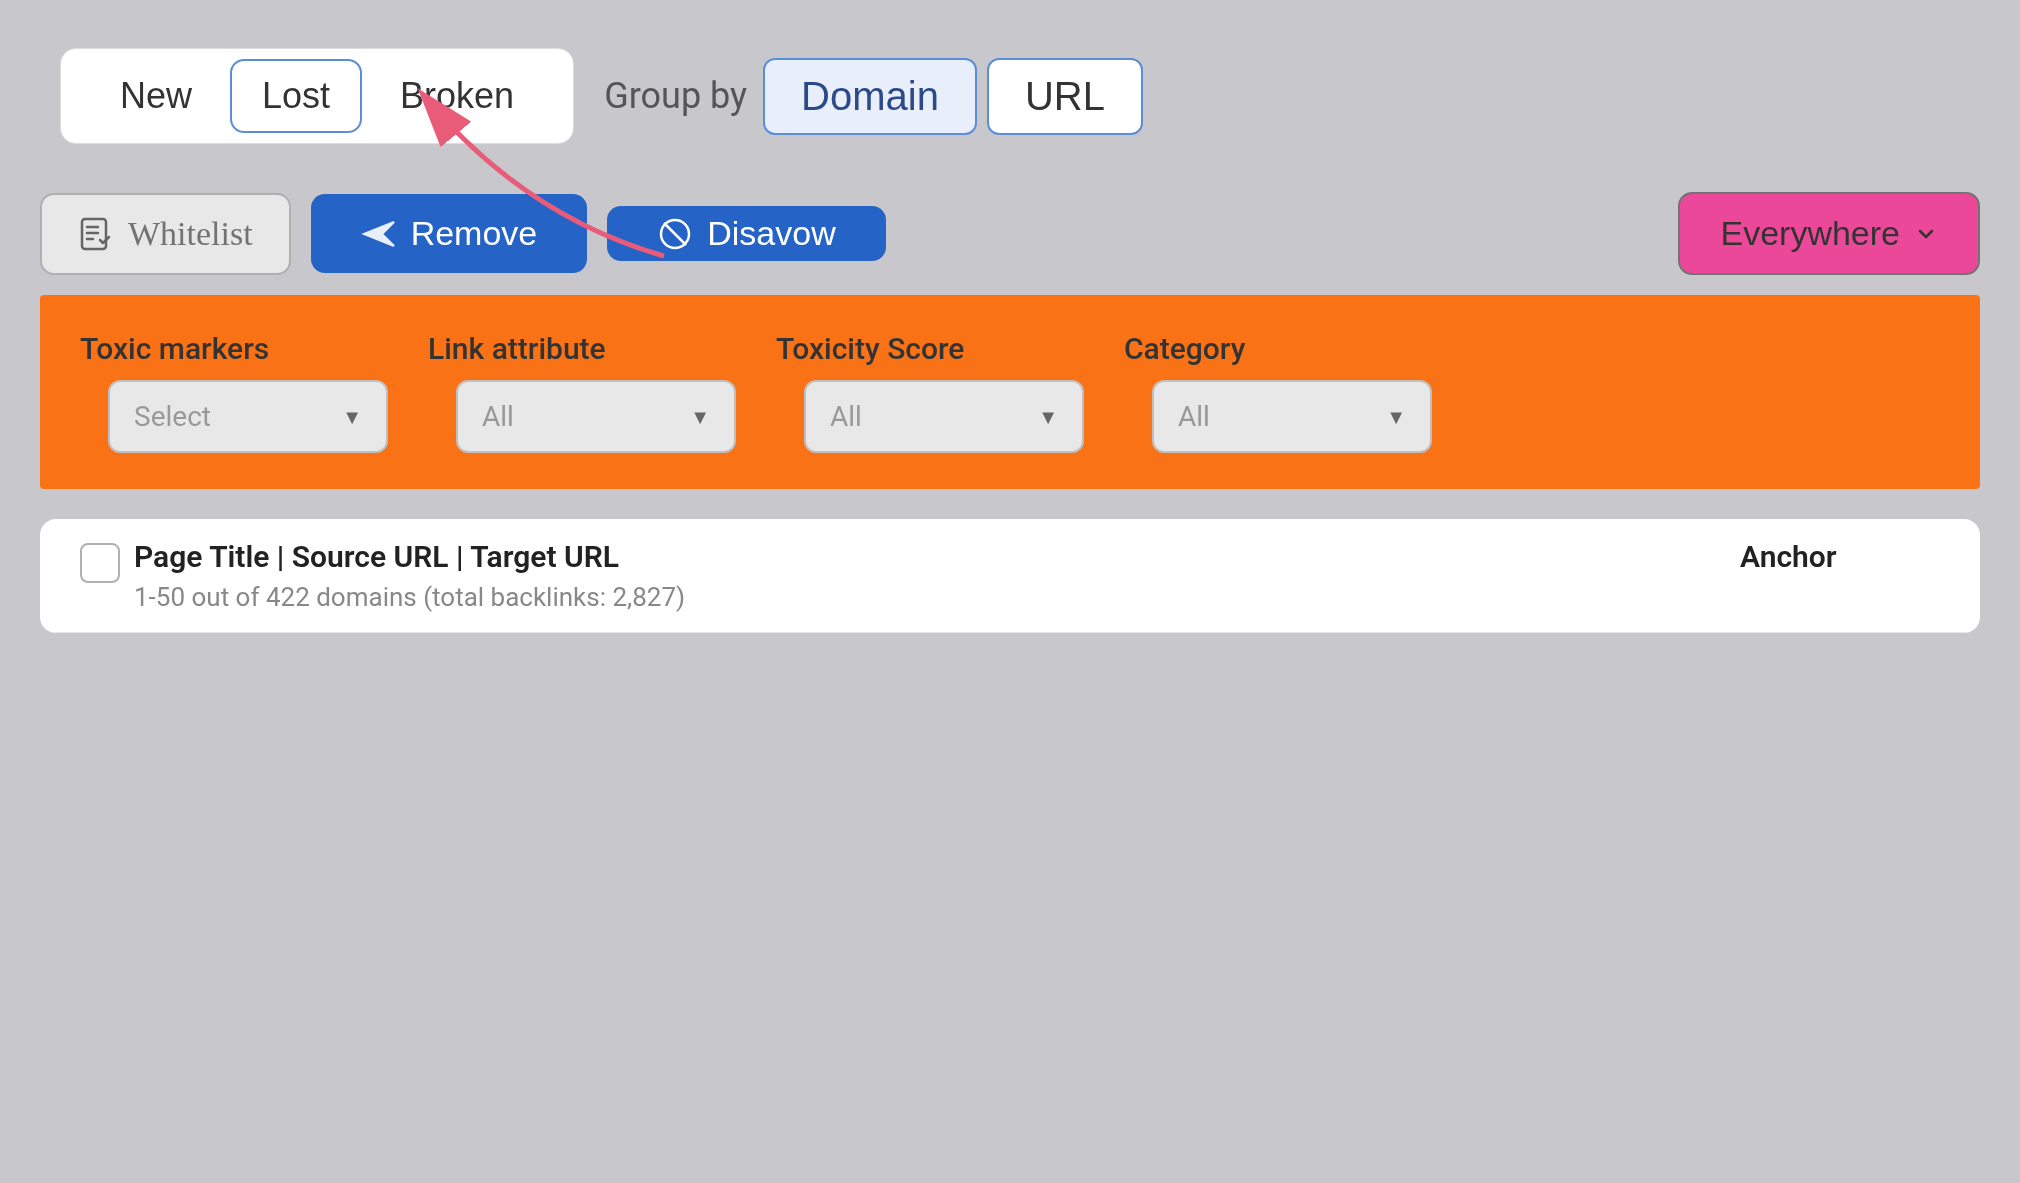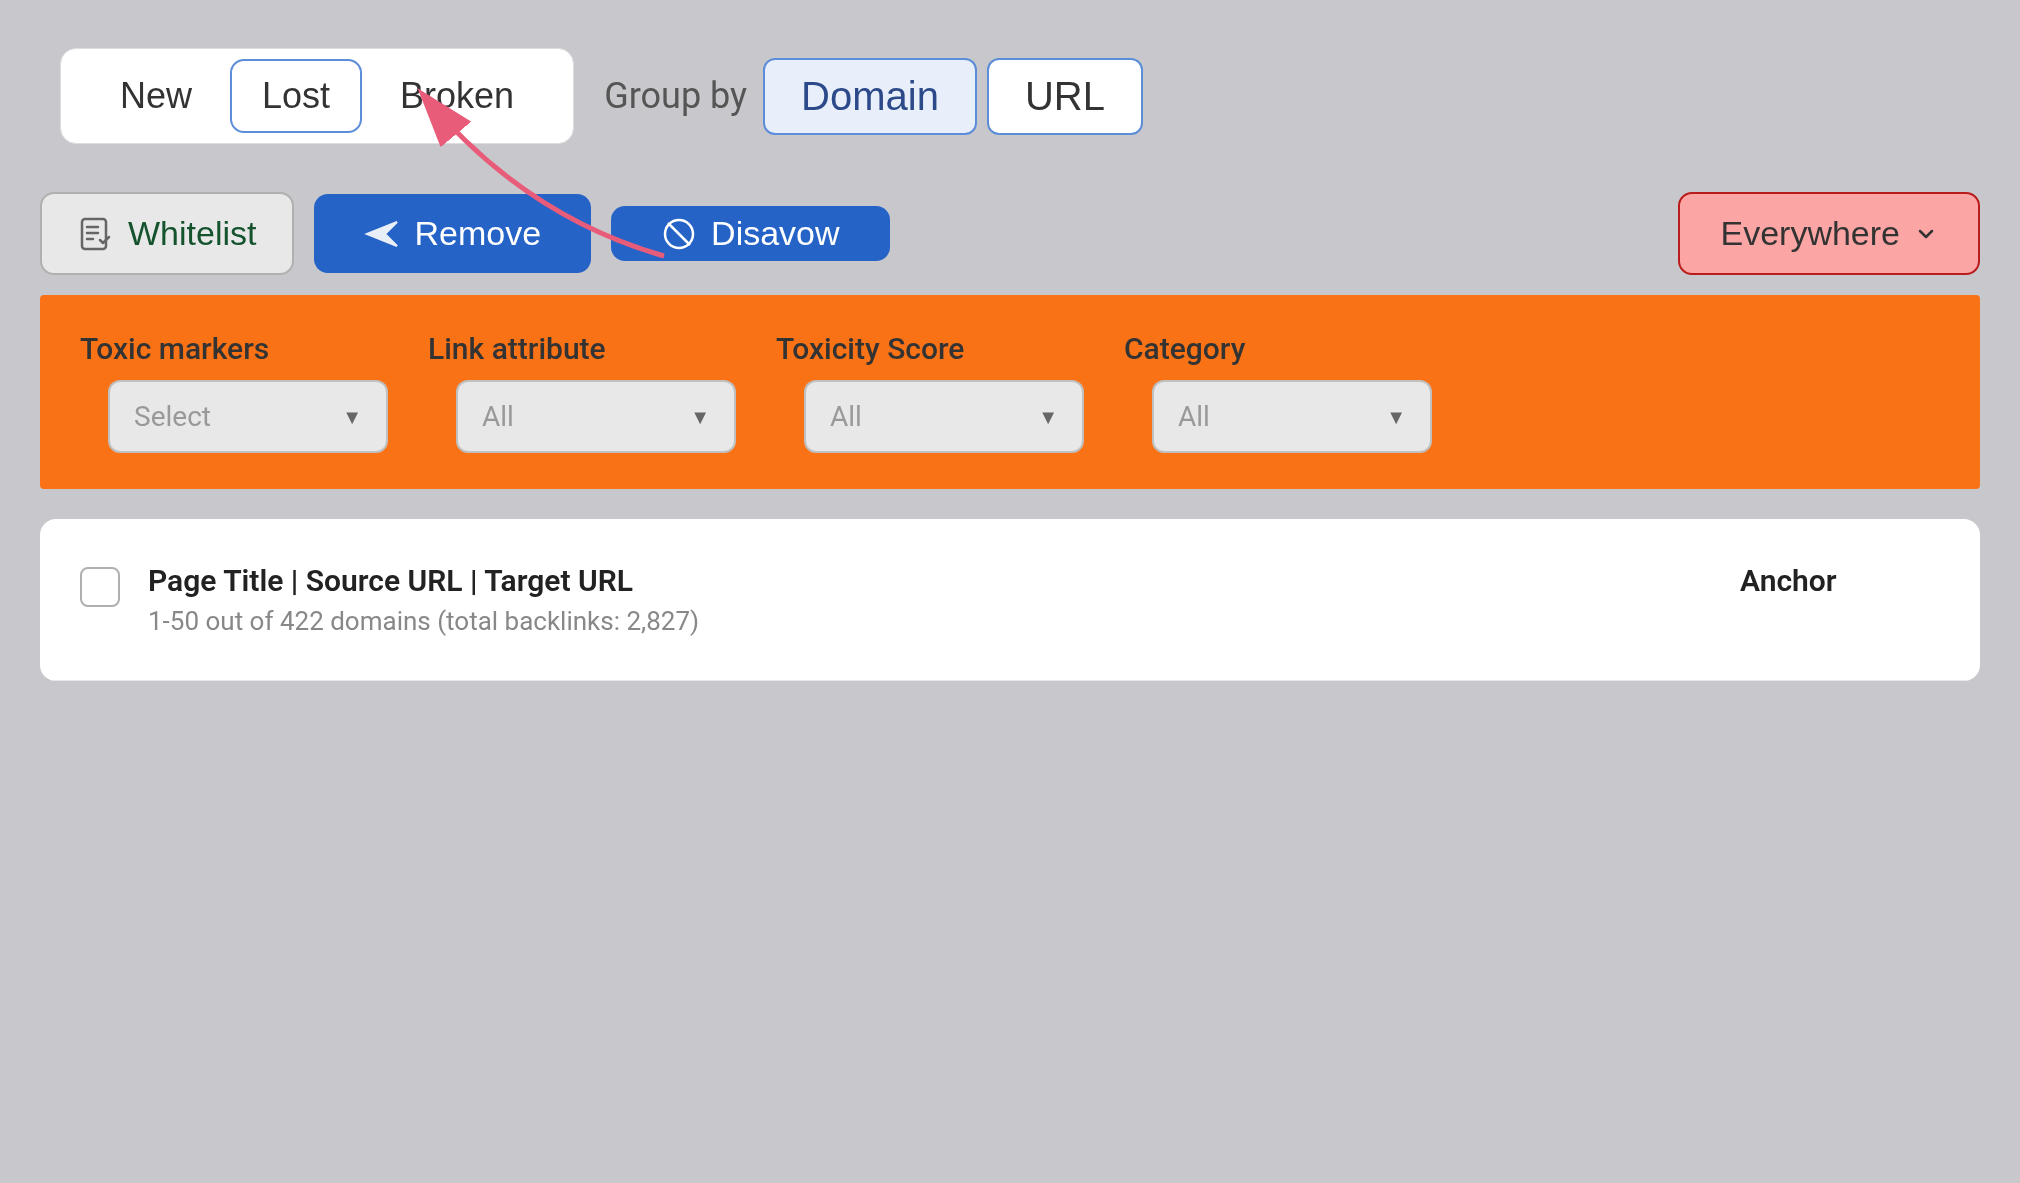--- a/index.html
+++ b/index.html
@@ -104,23 +104,24 @@
     .whitelist-btn {
       display: flex;
       align-items: center;
       gap: 14px;
       padding: 20px 36px;
       border-radius: 14px;
       border: 2px solid #b0b0b0;
       background: #e8e8e8;
       font-size: 34px;
       font-weight: 500;
-      color: #14532d;
-      cursor: pointer;
-      white-space: nowrap;
+      color: #737373;
+      cursor: pointer;
+      white-space: nowrap;
+      font-family: Liberation Serif, serif;
     }
 
     .remove-btn {
       display: flex;
       align-items: center;
       gap: 14px;
       padding: 20px 50px;
       border-radius: 14px;
       border: none;
       background: #2563c7;
@@ -145,22 +146,22 @@
       cursor: pointer;
       white-space: nowrap;
     }
 
     .everywhere-btn {
       display: flex;
       align-items: center;
       gap: 14px;
       padding: 20px 40px;
       border-radius: 14px;
-      border: 2px solid #b91c1c;
-      background: #fca5a5;
+      border: 2px solid #737373;
+      background: #ec4899;
       font-size: 34px;
       font-weight: 500;
       color: #333;
       cursor: pointer;
       white-space: nowrap;
       margin-left: auto;
     }
 
     
     .filter-section {
@@ -213,23 +214,23 @@
     .table-section {
       margin: 0 40px;
       background: white;
       border-radius: 16px;
       overflow: hidden;
     }
 
     .table-header {
       display: flex;
       align-items: flex-start;
-      padding: 44px 40px;
+      padding: 20px 40px;
       border-bottom: 1px solid #e8e8e8;
-      gap: 28px;
+      gap: 14px;
       justify-content: center;
     }
 
     .checkbox-col {
       display: flex;
       align-items: center;
       justify-content: center;
       padding-top: 4px;
     }
 

